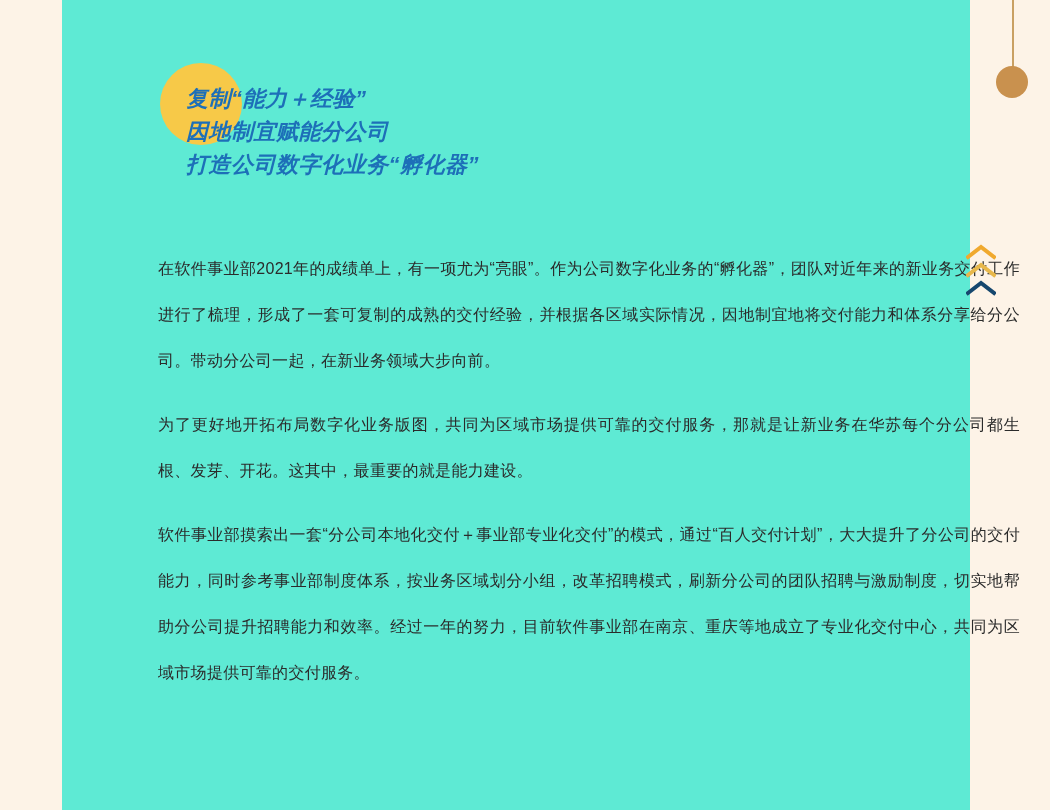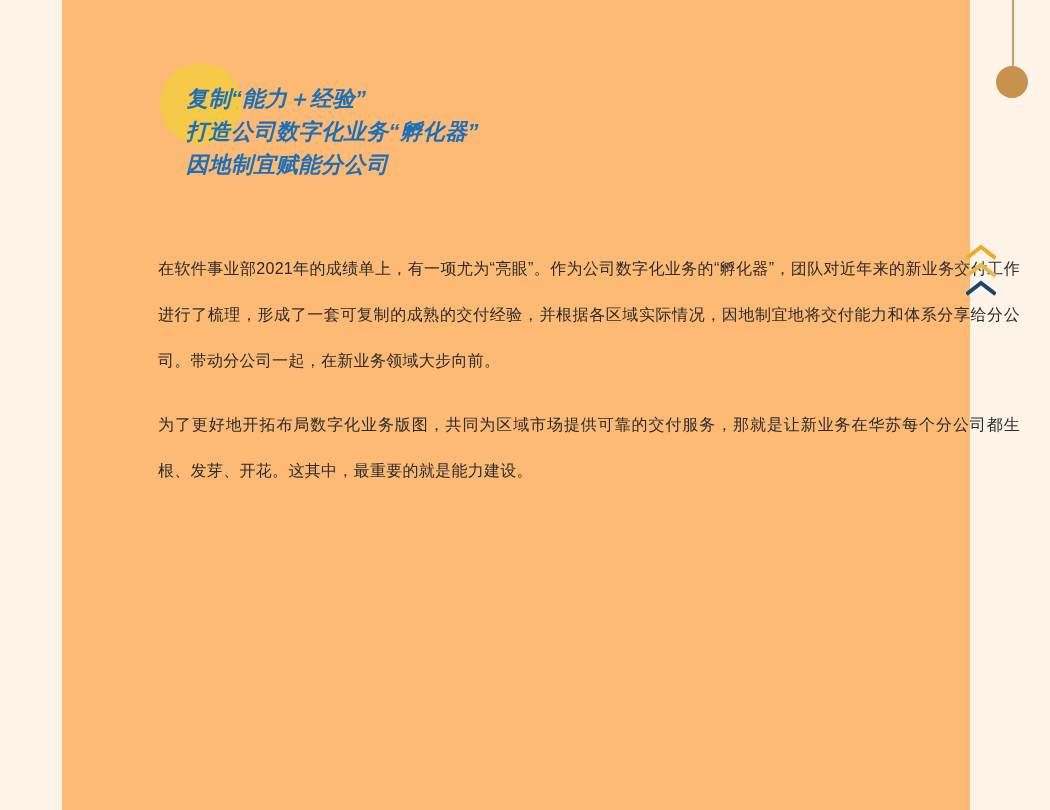--- a/index.html
+++ b/index.html
@@ -13,21 +13,21 @@
     background: #fdf3e7;
     position: relative;
   }
   
   .sheet {
     position: absolute;
     left: 62px;
     top: 0;
     width: 908px;
     height: 810px;
-    background: #fdba74;
+    background: #5eead4;
   }
   
   .accent-line {
     position: absolute;
     left: 950px;
     top: 0;
     width: 2px;
     height: 76px;
     background: #c9a063;
   }
@@ -103,27 +103,28 @@
 
 <div class="sheet">
 
   <div class="accent-line"></div>
   <div class="accent-dot"></div>
 
   <div class="title-circle"></div>
 
   <div class="title-block">
     <div class="title-line">复制“能力＋经验”</div>
+    <div class="title-line">因地制宜赋能分公司</div>
     <div class="title-line">打造公司数字化业务“孵化器”</div>
-    <div class="title-line">因地制宜赋能分公司</div>
   </div>
 
   <div class="article-body">
     <p class="para">在软件事业部2021年的成绩单上，有一项尤为“亮眼”。作为公司数字化业务的“孵化器”，团队对近年来的新业务交付工作进行了梳理，形成了一套可复制的成熟的交付经验，并根据各区域实际情况，因地制宜地将交付能力和体系分享给分公司。带动分公司一起，在新业务领域大步向前。</p>
     <p class="para">为了更好地开拓布局数字化业务版图，共同为区域市场提供可靠的交付服务，那就是让新业务在华苏每个分公司都生根、发芽、开花。这其中，最重要的就是能力建设。</p>
+    <p class="para">软件事业部摸索出一套“分公司本地化交付＋事业部专业化交付”的模式，通过“百人交付计划”，大大提升了分公司的交付能力，同时参考事业部制度体系，按业务区域划分小组，改革招聘模式，刷新分公司的团队招聘与激励制度，切实地帮助分公司提升招聘能力和效率。经过一年的努力，目前软件事业部在南京、重庆等地成立了专业化交付中心，共同为区域市场提供可靠的交付服务。</p>
   </div>
 
 </div>
 
 <div class="chevrons">
   <div class="chev chev-1">
     <svg width="30" height="16" viewBox="0 0 30 16">
         <path d="M2 13 L15 3 L28 13" fill="none" stroke="#f0a92e" stroke-width="4" stroke-linecap="square"></path>
       </svg>
   </div>

